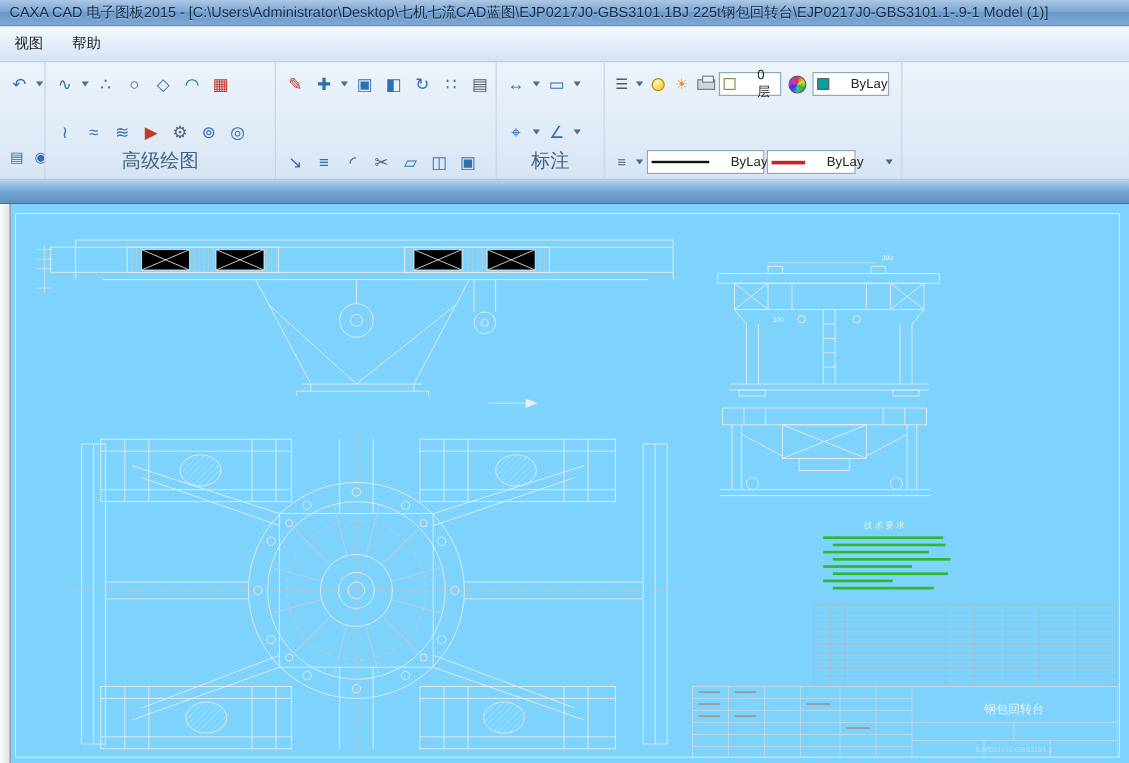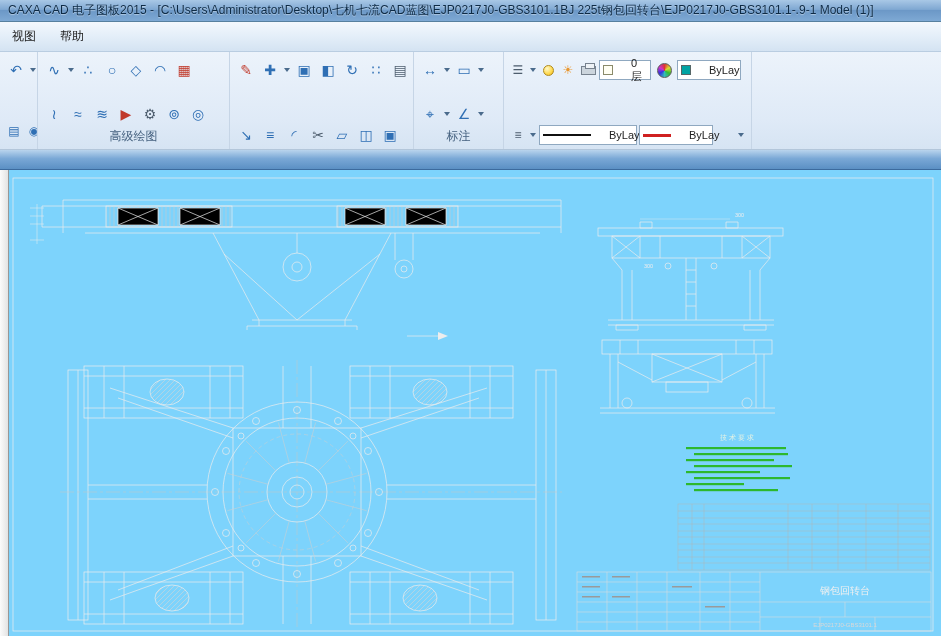--- a/index.html
+++ b/index.html
@@ -20,21 +20,21 @@
     border-bottom:1px solid #b9cde1; }
   .menu-item { font-size:12px; color:#1c1c1c; padding:5px 12px; }
 
   
   .ribbon { height:98px; display:flex; align-items:stretch;
     background:linear-gradient(180deg,#ecf3fb 0%,#dfeaf7 70%,#d6e4f3 100%);
     border-bottom:1px solid #b3c6da; }
   .rgroup { display:flex; flex-direction:column; border-right:1px solid #c6d5e6; overflow:hidden; }
   .rrows { flex:1; padding:5px 5px 1px; display:flex; flex-direction:column; justify-content:space-between; }
   .rrow { display:flex; align-items:center; gap:2px; height:26px; }
-  .rlabel { text-align:center; font-size:12px; color:#45617f; padding:0 2px 4px; white-space:nowrap; }
+  .rlabel { text-align:center; font-size:16px; color:#45617f; padding:0 2px 4px; white-space:nowrap; }
   .g-quick { width:38px; } .g-adv { width:192px; } .g-mod { width:184px; }
   .g-dim { width:90px; } .g-prop { width:248px; }
   .r-spacer { flex:1; }
 
   .icn { width:22px; height:22px; display:flex; align-items:center; justify-content:center;
     font-size:14px; color:#2f6fb4; flex:0 0 auto; }
   .icn.red { color:#c0392b; } .icn.orange { color:#e8962e; } .icn.dark { color:#4d5d6d; }
   .icn.small { width:18px; font-size:12px; }
   .dd { width:0; height:0; border-left:3px solid transparent; border-right:3px solid transparent;
     border-top:4px solid #4a6b8c; margin:0 1px; flex:0 0 auto; }

